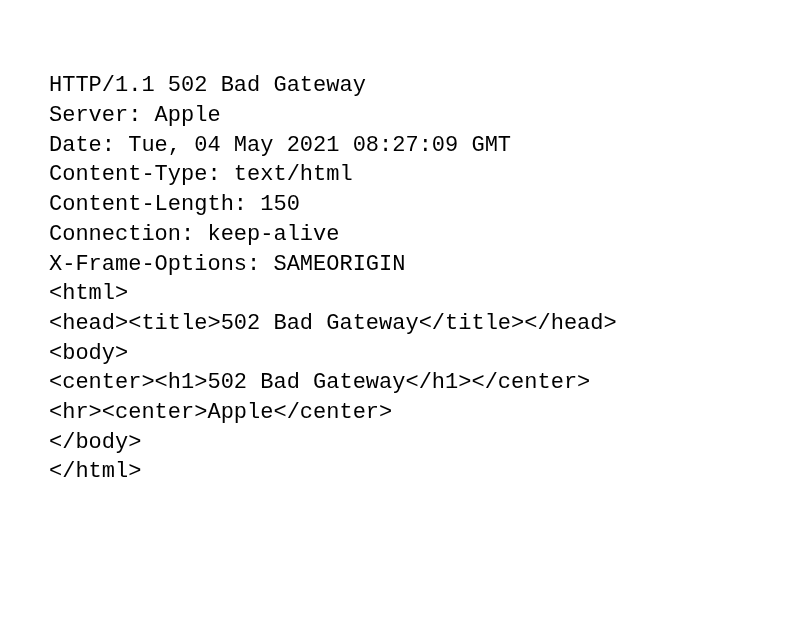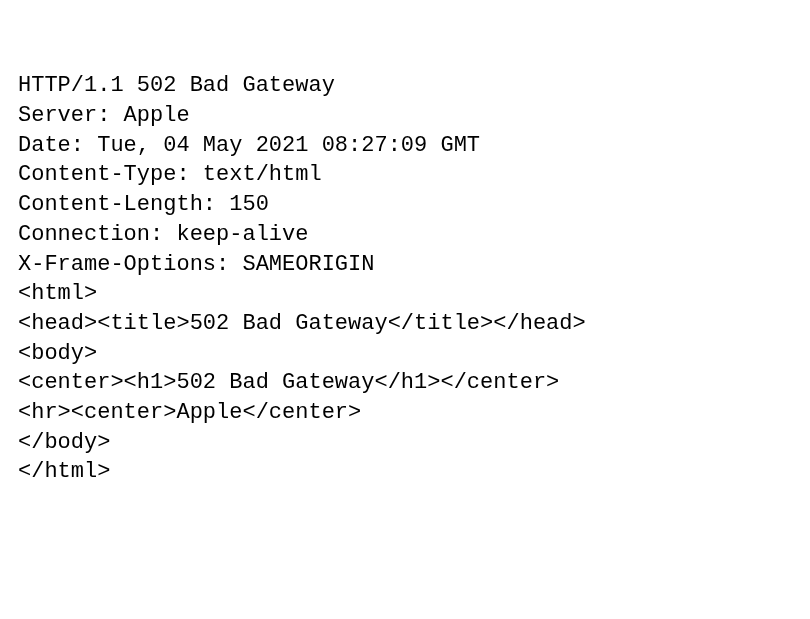--- a/index.html
+++ b/index.html
@@ -14,19 +14,20 @@
       font-family: Consolas, "Courier New", monospace;
       font-size: 22px;
       line-height: 1.35;
       color: #000000;
       padding: 12px 18px;
       white-space: pre;
       overflow: hidden;
     }
     .line {
       display: block;
+      margin-left: 31px;
     }
   </style>
 </head>
 <body>
 
 <span class="line">HTTP/1.1 502 Bad Gateway</span><span class="line">Server: Apple</span><span class="line">Date: Tue, 04 May 2021 08:27:09 GMT</span><span class="line">Content-Type: text/html</span><span class="line">Content-Length: 150</span><span class="line">Connection: keep-alive</span><span class="line">X-Frame-Options: SAMEORIGIN</span><span class="line"></span><span class="line">&lt;html&gt;</span><span class="line">&lt;head&gt;&lt;title&gt;502 Bad Gateway&lt;/title&gt;&lt;/head&gt;</span><span class="line">&lt;body&gt;</span><span class="line">&lt;center&gt;&lt;h1&gt;502 Bad Gateway&lt;/h1&gt;&lt;/center&gt;</span><span class="line">&lt;hr&gt;&lt;center&gt;Apple&lt;/center&gt;</span><span class="line">&lt;/body&gt;</span><span class="line">&lt;/html&gt;</span>
 
 
 </body></html>

